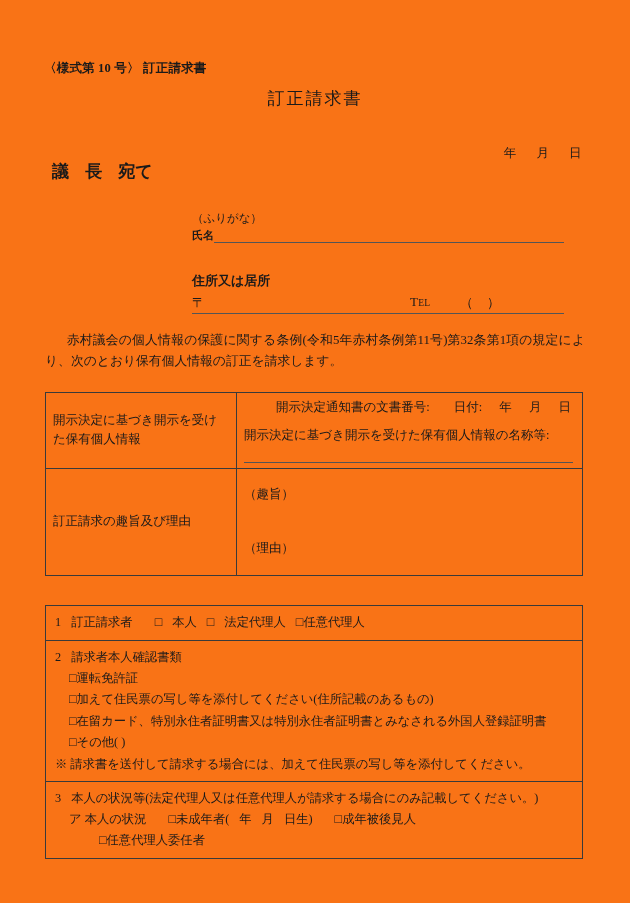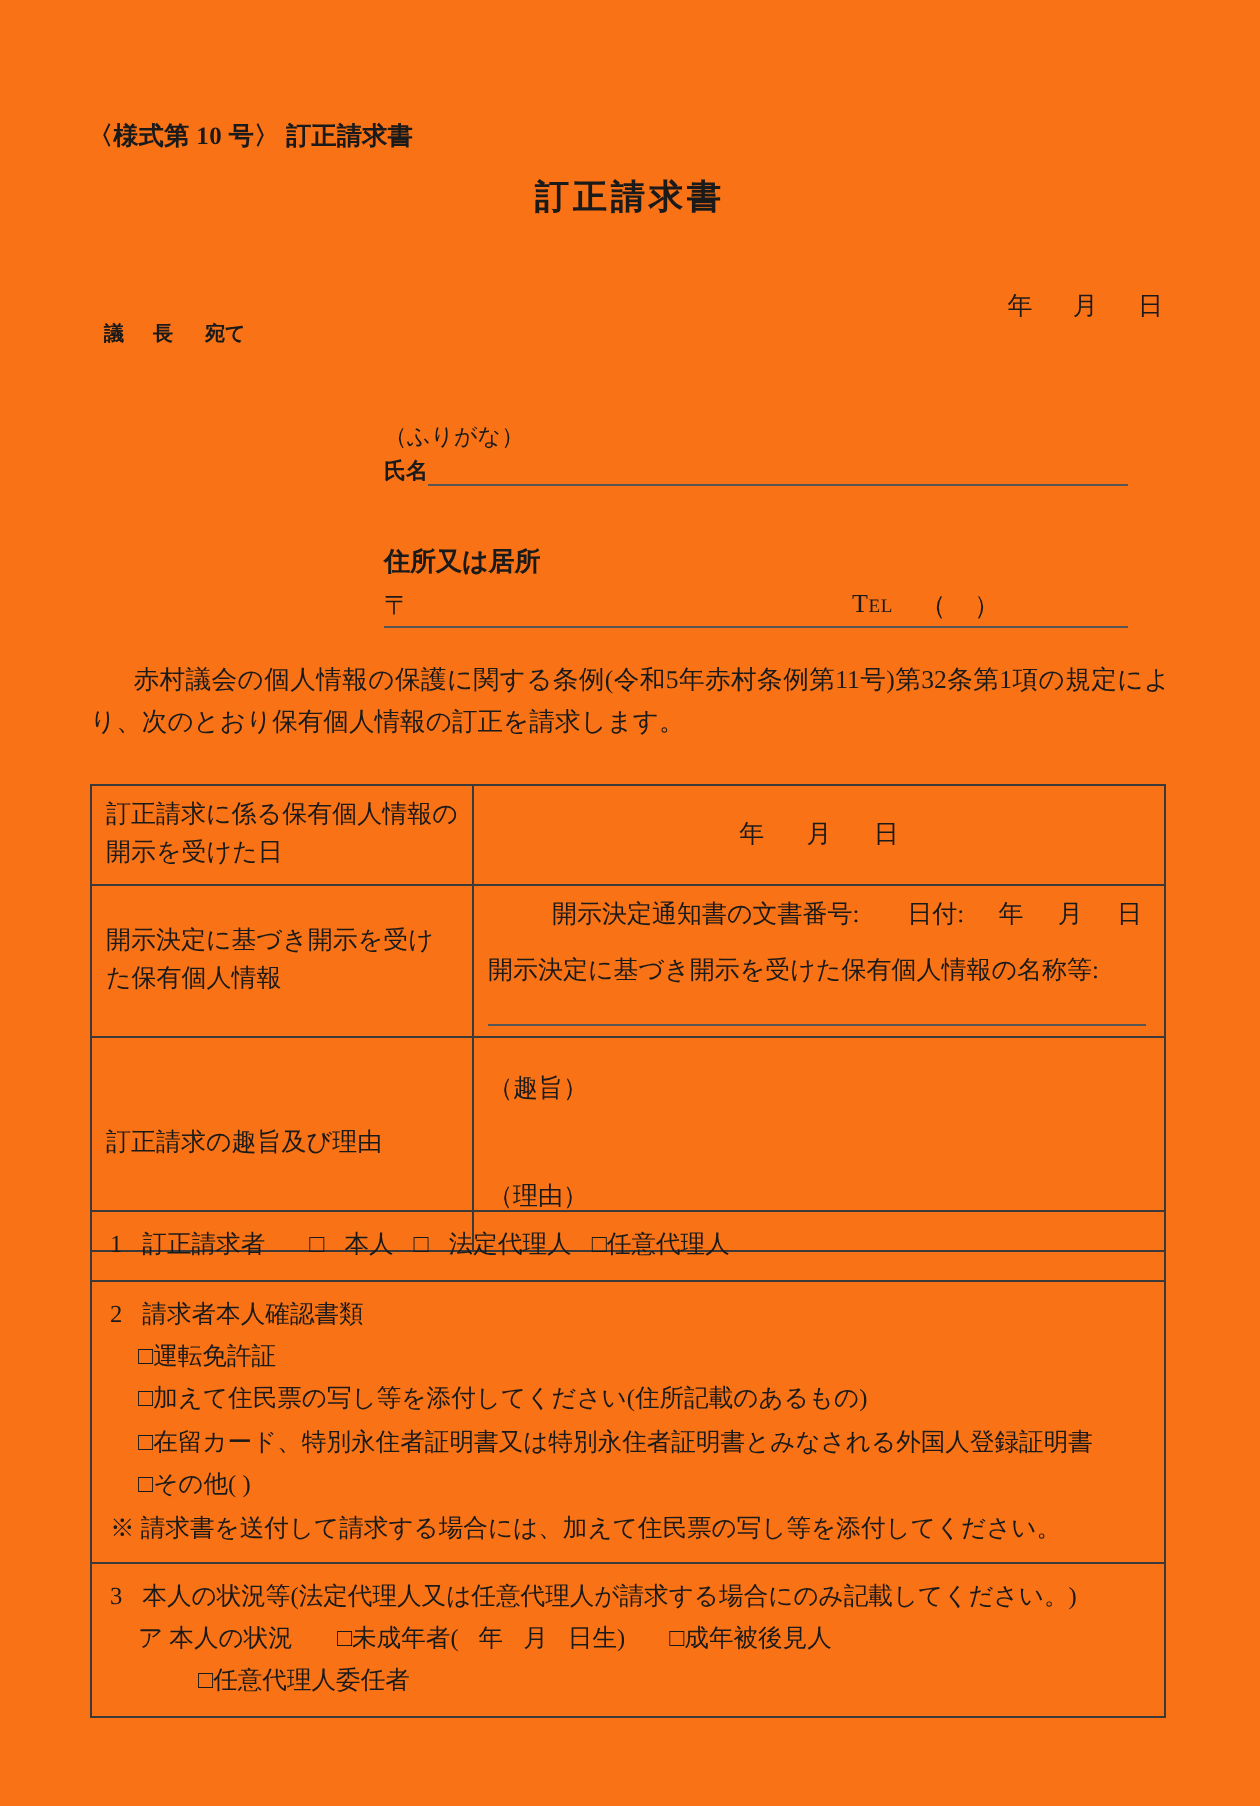--- a/index.html
+++ b/index.html
@@ -32,39 +32,39 @@
     letter-spacing: 0.2px;
     white-space: nowrap;
   }
   .doc-title {
     position: absolute;
     left: 0;
     right: 0;
     top: 87px;
     text-align: center;
     font-size: 17px;
-    font-weight: 700;
+    font-weight: 400;
     letter-spacing: 2px;
   }
   .date-line {
     position: absolute;
     right: 48px;
     top: 145px;
     font-size: 12.5px;
     letter-spacing: 0.5px;
     white-space: nowrap;
   }
   .date-line span { margin-left: 16px; }
   .date-line span:first-child { margin-left: 0; }
 
   .addressee {
     position: absolute;
     left: 52px;
     top: 160px;
-    font-size: 10px;
+    font-size: 17px;
     font-weight: 700;
     white-space: nowrap;
   }
   .addressee .gi { letter-spacing: 6px; }
 
   
   .furigana {
     position: absolute;
     left: 192px;
     top: 211px;
@@ -111,21 +111,20 @@
   }
   .addr-row .tel {
     position: absolute;
     left: 218px;
     top: -1px;
     white-space: nowrap;
   }
   .tel-word {
     font-variant: small-caps;
     letter-spacing: 0.3px;
-    margin-left: 16px;
   }
   .tel-word .sm { font-size: 9.5px; }
   .addr-row .paren {
     position: absolute;
     left: 268px;
     top: -1px;
     letter-spacing: 14px;
   }
 
   
@@ -247,30 +246,20 @@
   <div class="addr-row">
     <span class="mark">〒</span>
     <span class="tel tel-word">T<span class="sm">EL</span></span>
     <span class="paren">（）</span>
   </div>
 
   <div class="body-para">赤村議会の個人情報の保護に関する条例(令和5年赤村条例第11号)第32条第1項の規定により、次のとおり保有個人情報の訂正を請求します。</div>
 
   <table class="main-table">
     <tbody>
-        <tr>
-      <td class="lbl-cell">訂正請求に係る保有個人情報の開示を受けた日</td>
-      <td class="cell-center">
-        <span class="ymd">
-          <span>年</span>
-          <span>月</span>
-          <span>日</span>
-        </span>
-      </td>
-    </tr>
     <tr>
       <td class="lbl-cell">開示決定に基づき開示を受けた保有個人情報</td>
       <td class="row2-cell">
         <div class="row2-line1">
           <span>開示決定通知書の文書番号:</span>
           <span class="right">
             <span>日付:</span>
             <span>年</span>
             <span>月</span>
             <span>日</span>

